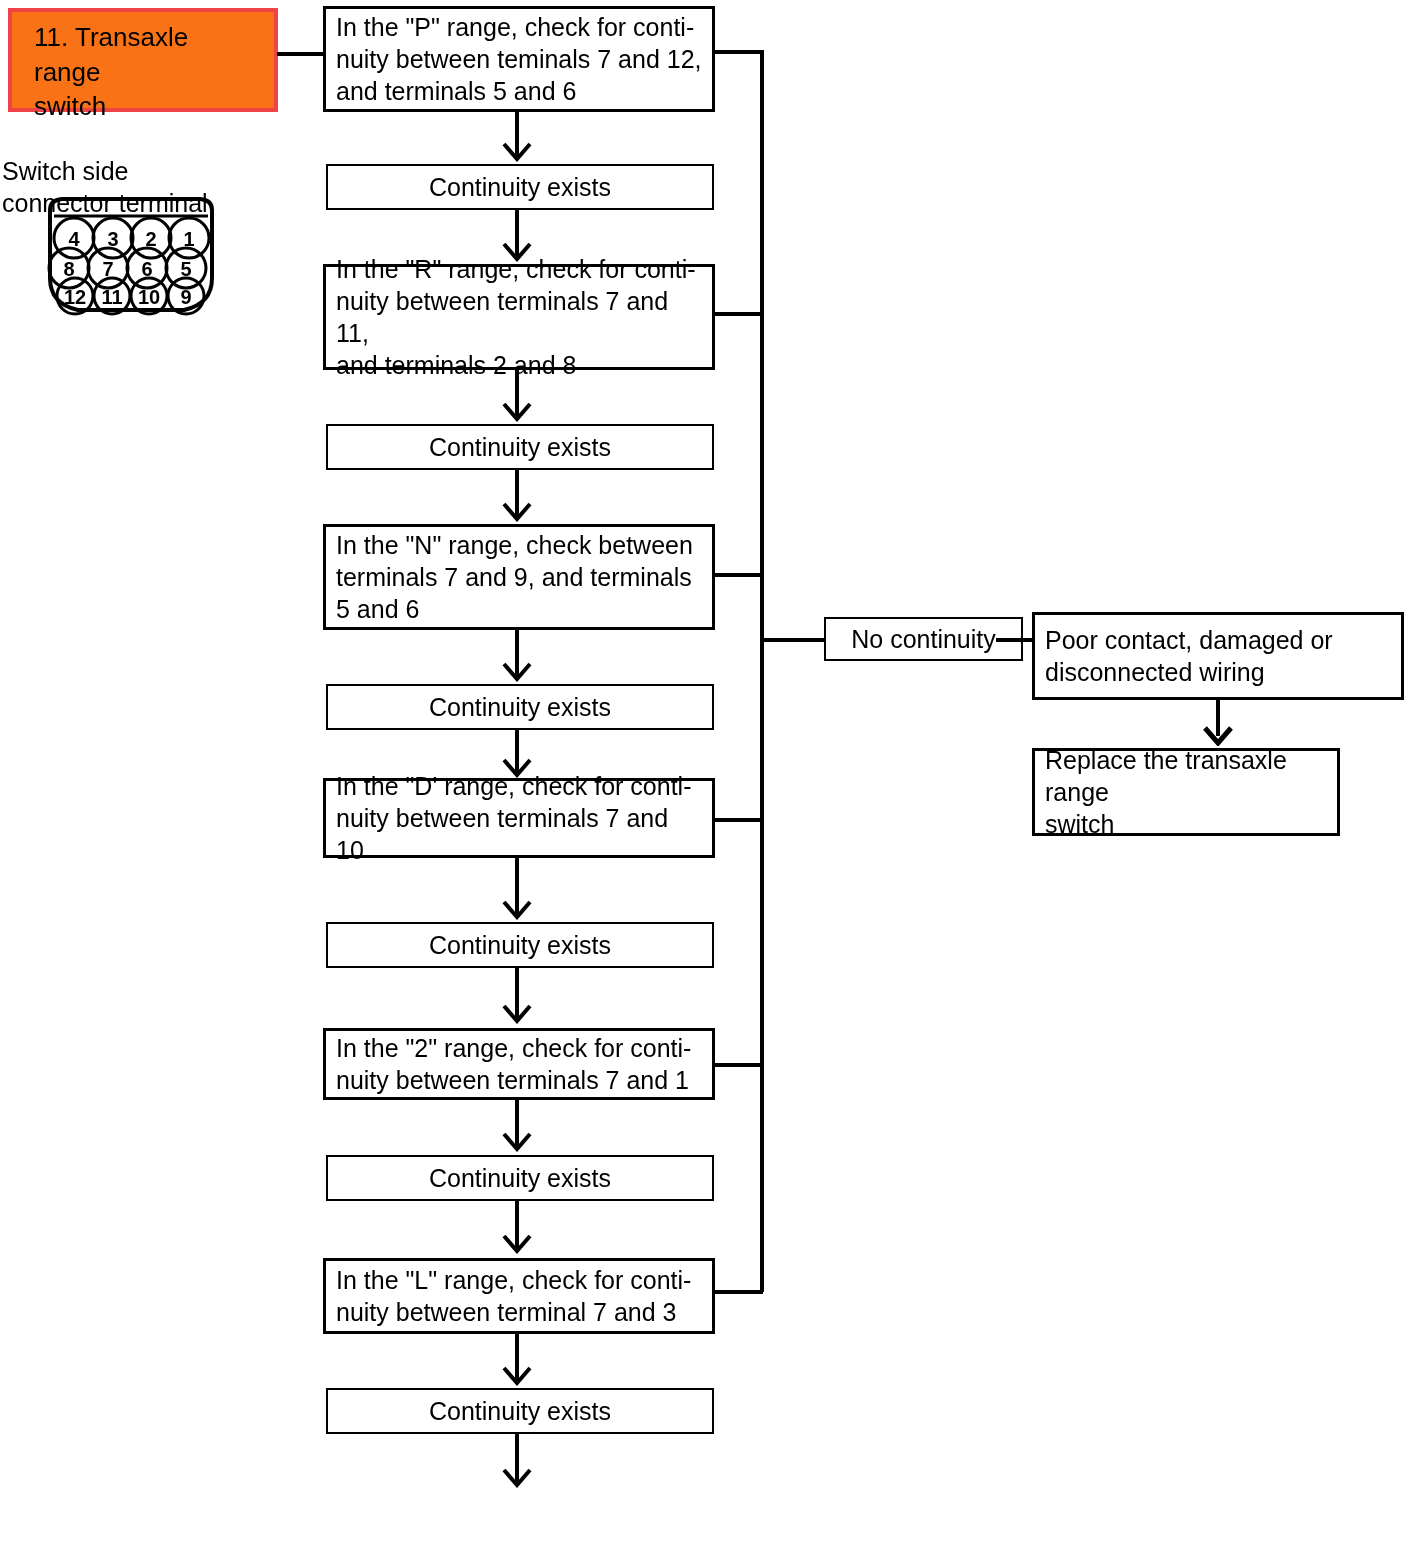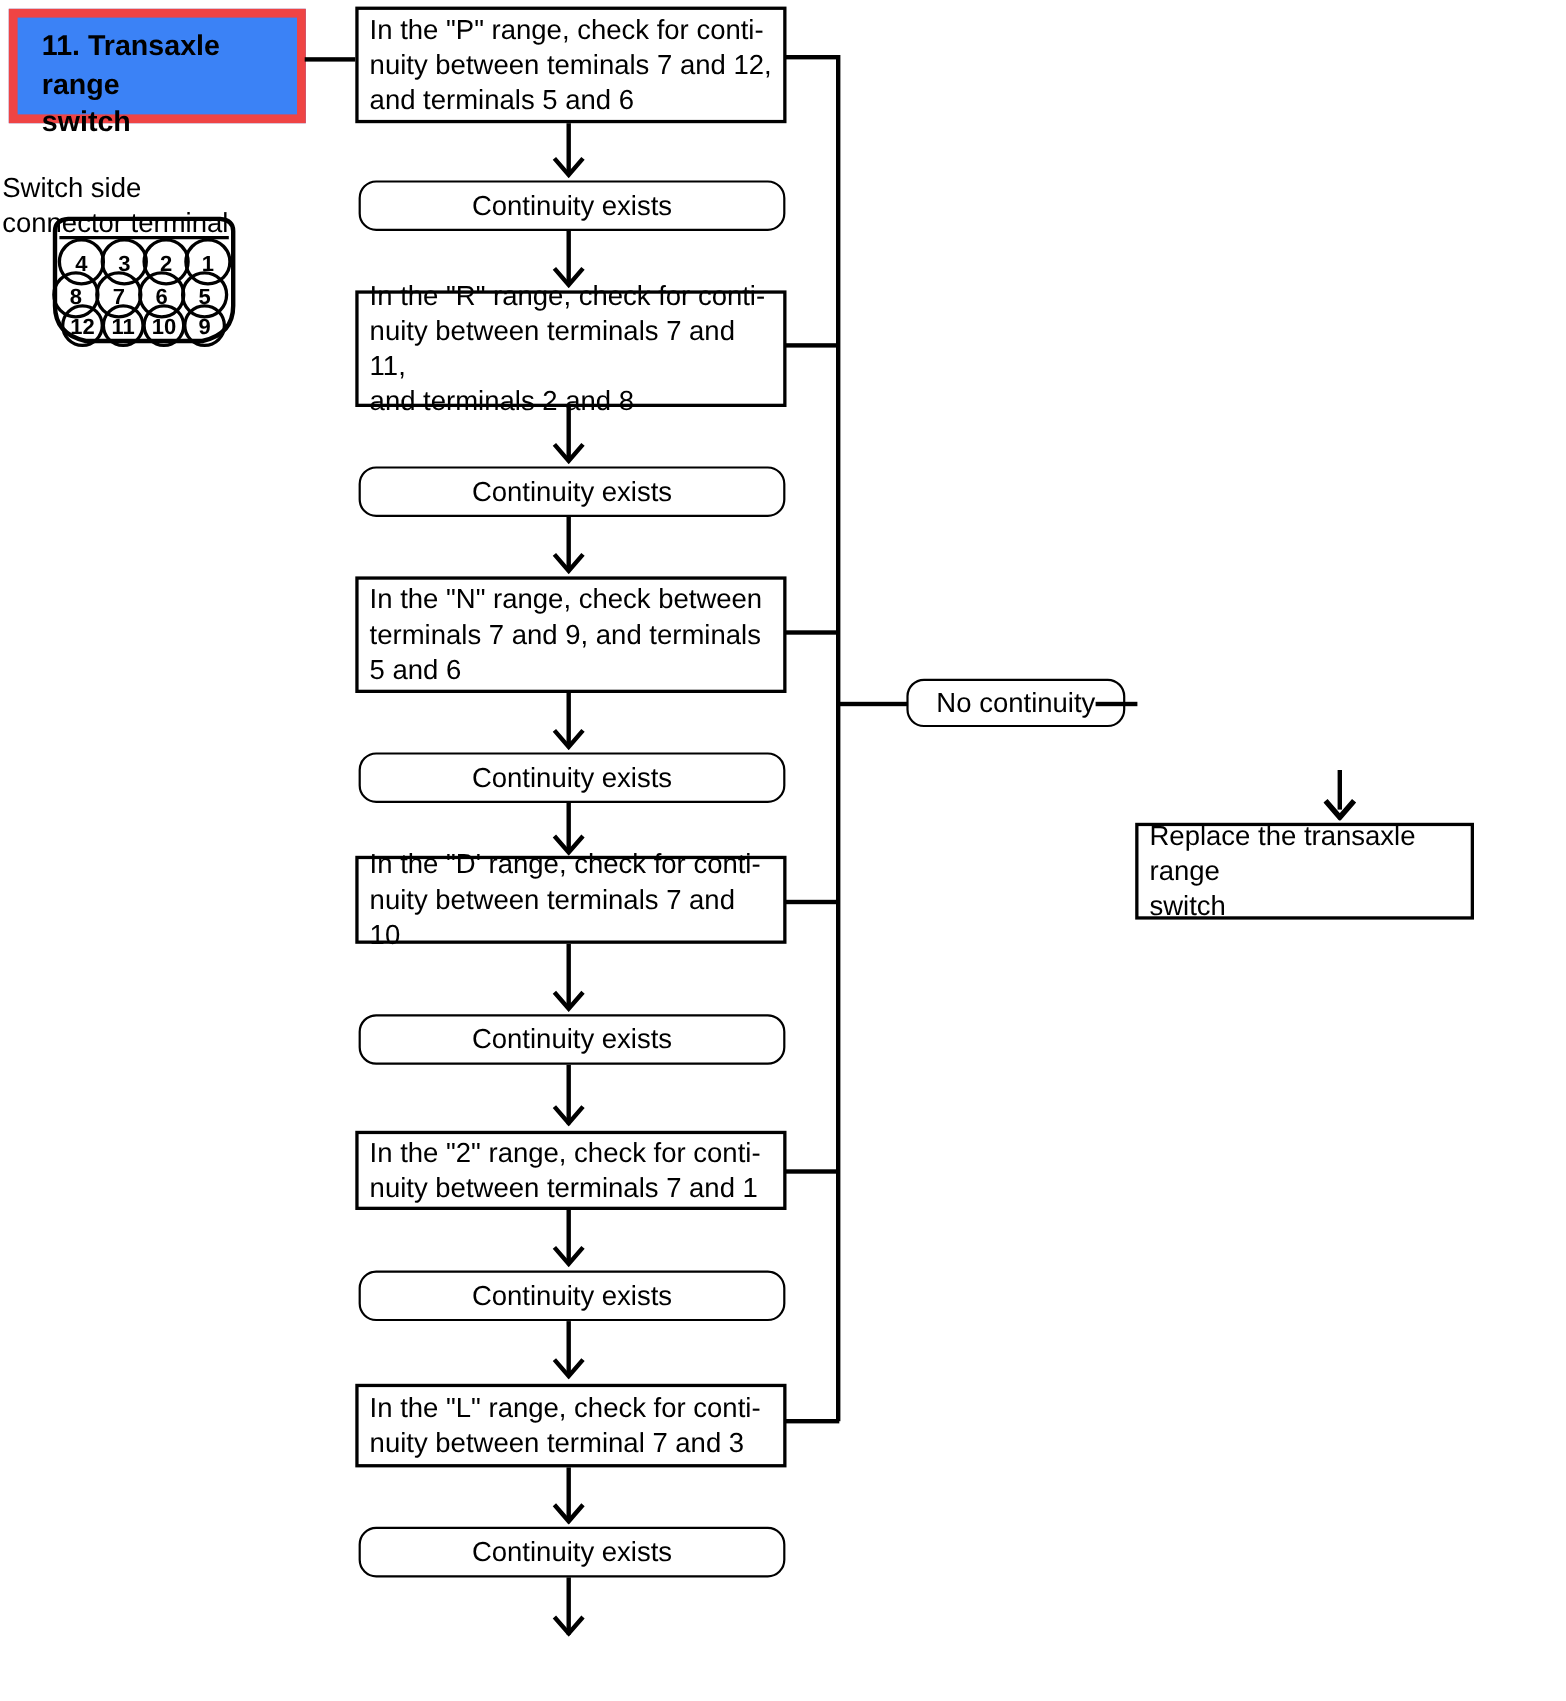--- a/index.html
+++ b/index.html
@@ -34,28 +34,27 @@
     white-space: pre-line;
   }
   .box.pad {
     padding: 4px 10px;
   }
   .box.center .txt {
     text-align: center;
   }
   .box.thin {
     border-width: 2px;
-    border-radius: 16px;
   }
   .title-box {
     position: absolute;
     box-sizing: border-box;
-    border: 8px solid #ef4444;
-    background: #3b82f6;
-    font-weight: bold;
+    border: 4px solid #ef4444;
+    background: #f97316;
+    font-weight: normal;
     font-size: 26px;
     line-height: 1.33;
     padding: 8px 22px;
   }
   .title-box .txt {
     white-space: pre-line;
     display: block;
   }
   .caption {
     position: absolute;
@@ -297,20 +296,24 @@
   <div class="hline thick" style="left:713px; top:1290px; width:50px;"></div>
 
   <div class="hline thick" style="left:760px; top:638px; width:66px;"></div>
 
   <div class="box center thin" style="left:824px; top:617px; width:199px; height:44px;">
     <span class="txt">No continuity</span>
   </div>
 
   <div class="hline thick" style="left:996px; top:638px; width:38px;"></div>
 
+  <div class="box pad" style="left:1032px; top:612px; width:372px; height:88px;">
+    <span class="txt">Poor contact, damaged or
+disconnected wiring</span>
+  </div>
 
   <div class="vline thick" style="left:1216px; top:700px; height:36px;"></div>
   <div class="arrowhead" style="left:1203px; top:724px;">
     <svg width="30" height="22" viewBox="0 0 30 22">
         <polyline points="2,4 15,19 28,4" fill="none" stroke="#000" stroke-width="5"></polyline>
       </svg>
   </div>
 
   <div class="box pad" style="left:1032px; top:748px; width:308px; height:88px;">
     <span class="txt">Replace the transaxle range

